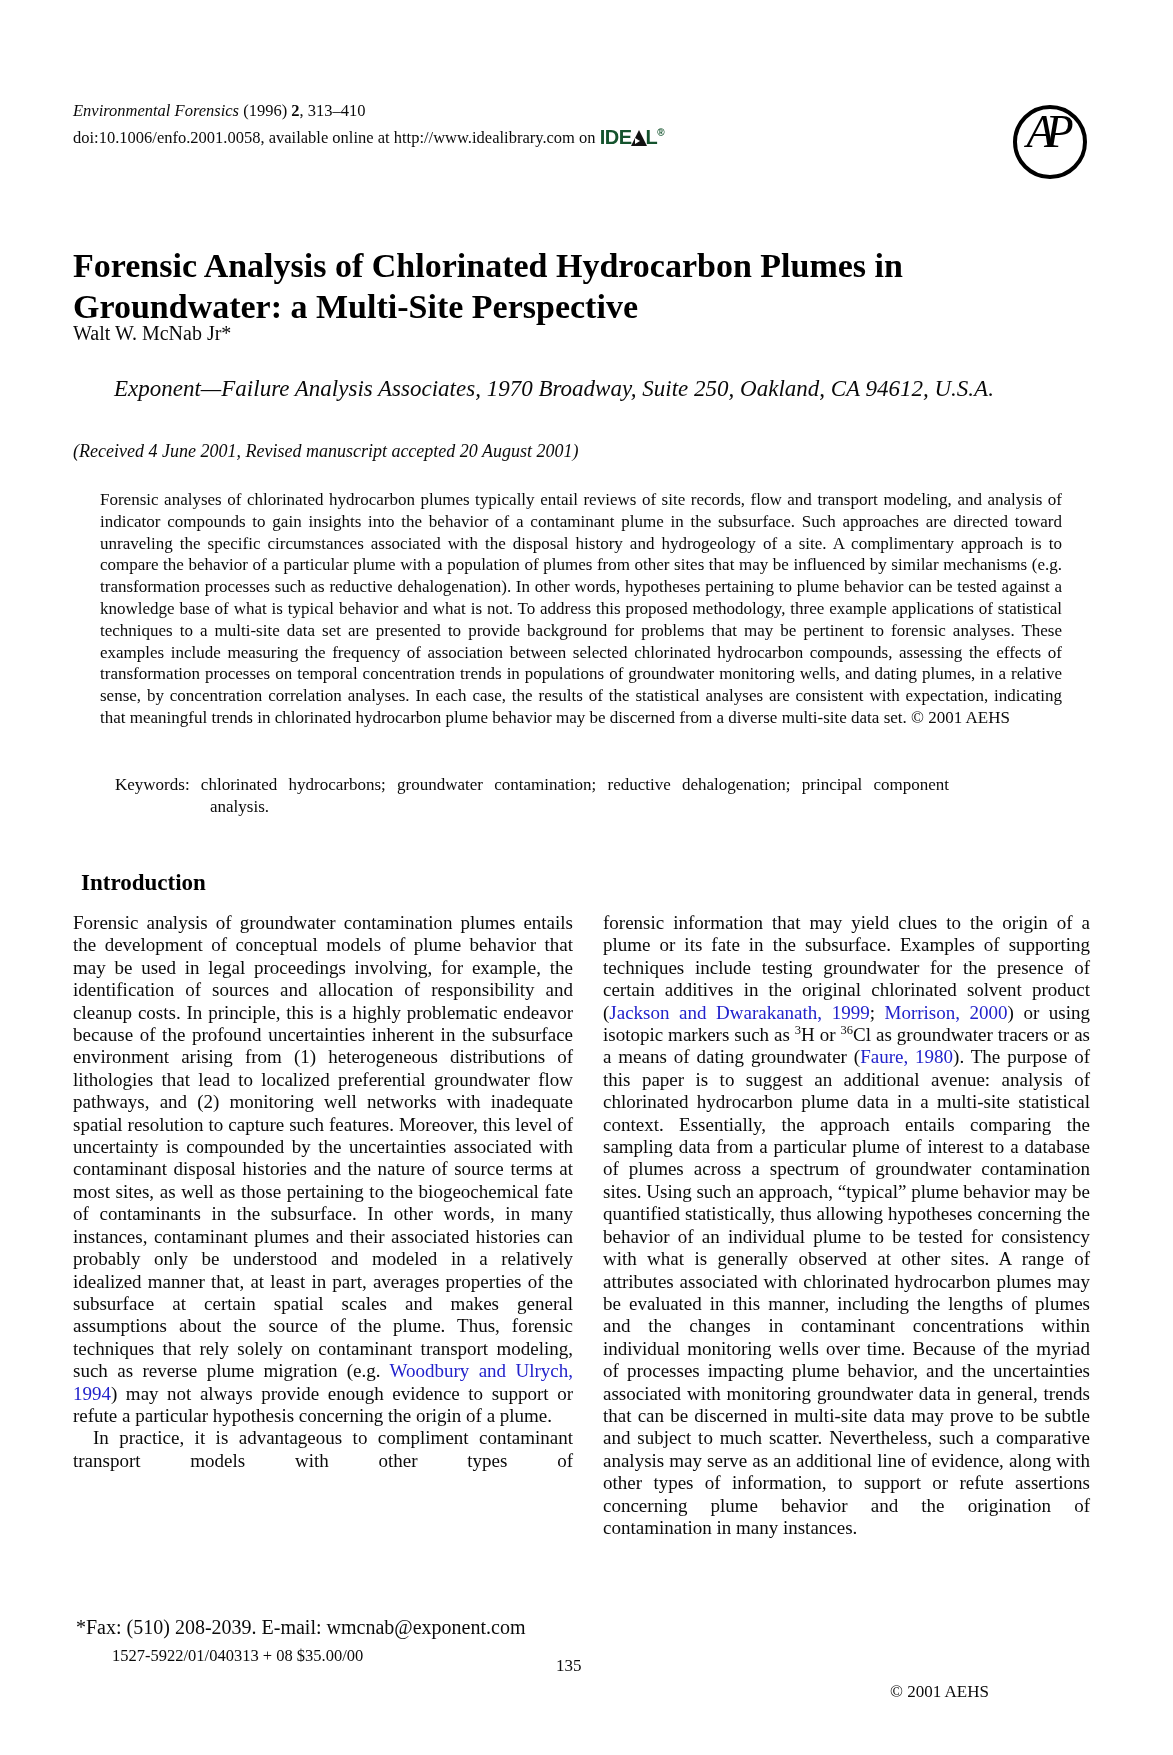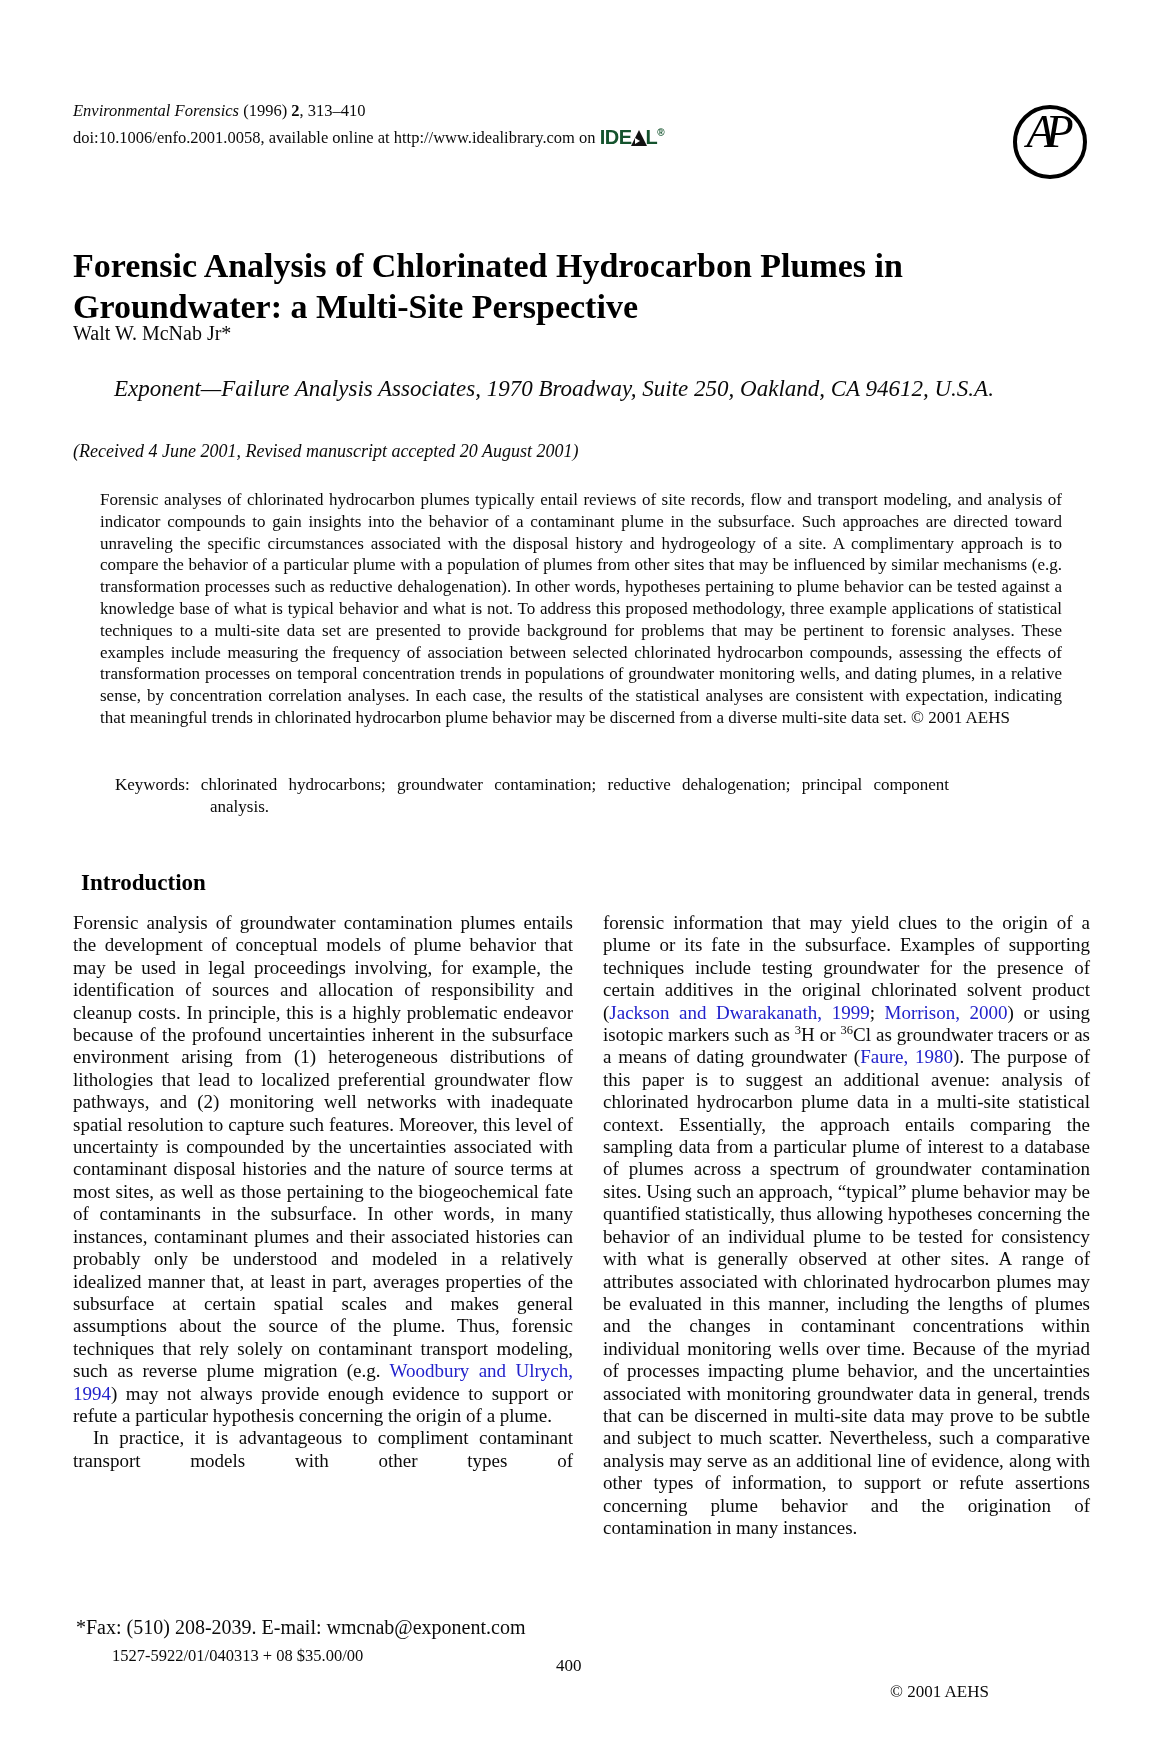--- a/index.html
+++ b/index.html
@@ -128,19 +128,19 @@
       <p class="body-para">Forensic analysis of groundwater contamination plumes entails the development of conceptual models of plume behavior that may be used in legal proceedings involving, for example, the identification of sources and allocation of responsibility and cleanup costs. In principle, this is a highly problematic endeavor because of the profound uncertainties inherent in the subsurface environment arising from (1) heterogeneous distributions of lithologies that lead to localized preferential groundwater flow pathways, and (2) monitoring well networks with inadequate spatial resolution to capture such features. Moreover, this level of uncertainty is compounded by the uncertainties associated with contaminant disposal histories and the nature of source terms at most sites, as well as those pertaining to the biogeochemical fate of contaminants in the subsurface. In other words, in many instances, contaminant plumes and their associated histories can probably only be understood and modeled in a relatively idealized manner that, at least in part, averages properties of the subsurface at certain spatial scales and makes general assumptions about the source of the plume. Thus, forensic techniques that rely solely on contaminant transport modeling, such as reverse plume migration (e.g. <span class="ref-link">Woodbury and Ulrych, 1994</span>) may not always provide enough evidence to support or refute a particular hypothesis concerning the origin of a plume.</p>
       <p class="body-para indent force-justify">In practice, it is advantageous to compliment contaminant transport models with other types of</p>
     </div>
     <div class="col col-right">
       <p class="body-para">forensic information that may yield clues to the origin of a plume or its fate in the subsurface. Examples of supporting techniques include testing groundwater for the presence of certain additives in the original chlorinated solvent product (<span class="ref-link">Jackson and Dwarakanath, 1999</span>; <span class="ref-link">Morrison, 2000</span>) or using isotopic markers such as <sup>3</sup>H or <sup>36</sup>Cl as groundwater tracers or as a means of dating groundwater (<span class="ref-link">Faure, 1980</span>). The purpose of this paper is to suggest an additional avenue: analysis of chlorinated hydrocarbon plume data in a multi-site statistical context. Essentially, the approach entails comparing the sampling data from a particular plume of interest to a database of plumes across a spectrum of groundwater contamination sites. Using such an approach, “typical” plume behavior may be quantified statistically, thus allowing hypotheses concerning the behavior of an individual plume to be tested for consistency with what is generally observed at other sites. A range of attributes associated with chlorinated hydrocarbon plumes may be evaluated in this manner, including the lengths of plumes and the changes in contaminant concentrations within individual monitoring wells over time. Because of the myriad of processes impacting plume behavior, and the uncertainties associated with monitoring groundwater data in general, trends that can be discerned in multi-site data may prove to be subtle and subject to much scatter. Nevertheless, such a comparative analysis may serve as an additional line of evidence, along with other types of information, to support or refute assertions concerning plume behavior and the origination of contamination in many instances.</p>
     </div>
   </div>
 
   <div class="footnote-line">*Fax: (510) 208-2039. E-mail: wmcnab@exponent.com</div>
 
-  <div class="page-number">400</div>
+  <div class="page-number">135</div>
 
   <div class="issn-line">1527-5922/01/040313 + 08 $35.00/00</div>
 
   <div class="copyright-line">© 2001 AEHS</div>
 
 </div>
 
 </body></html>

